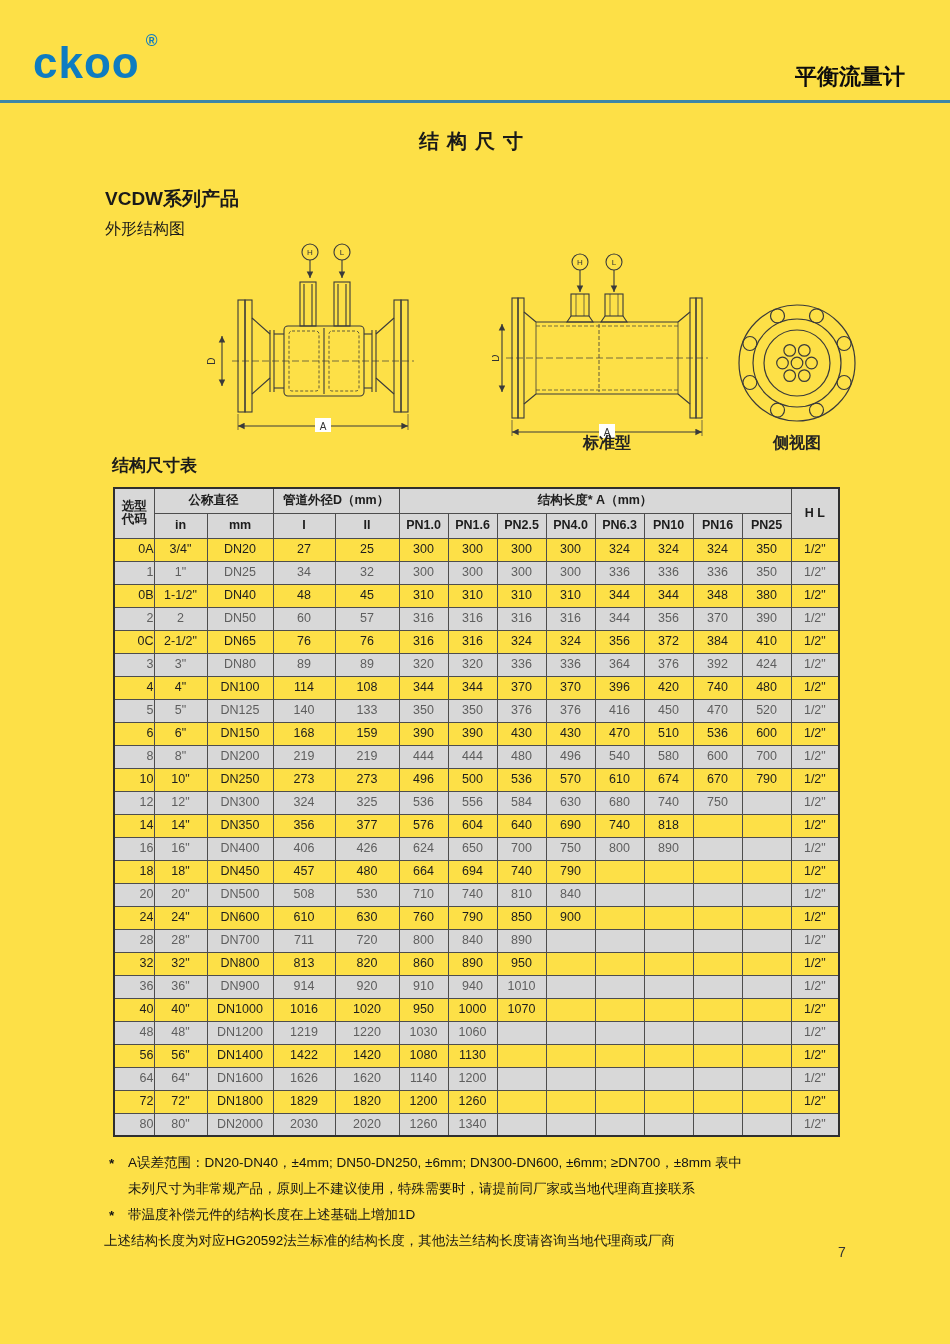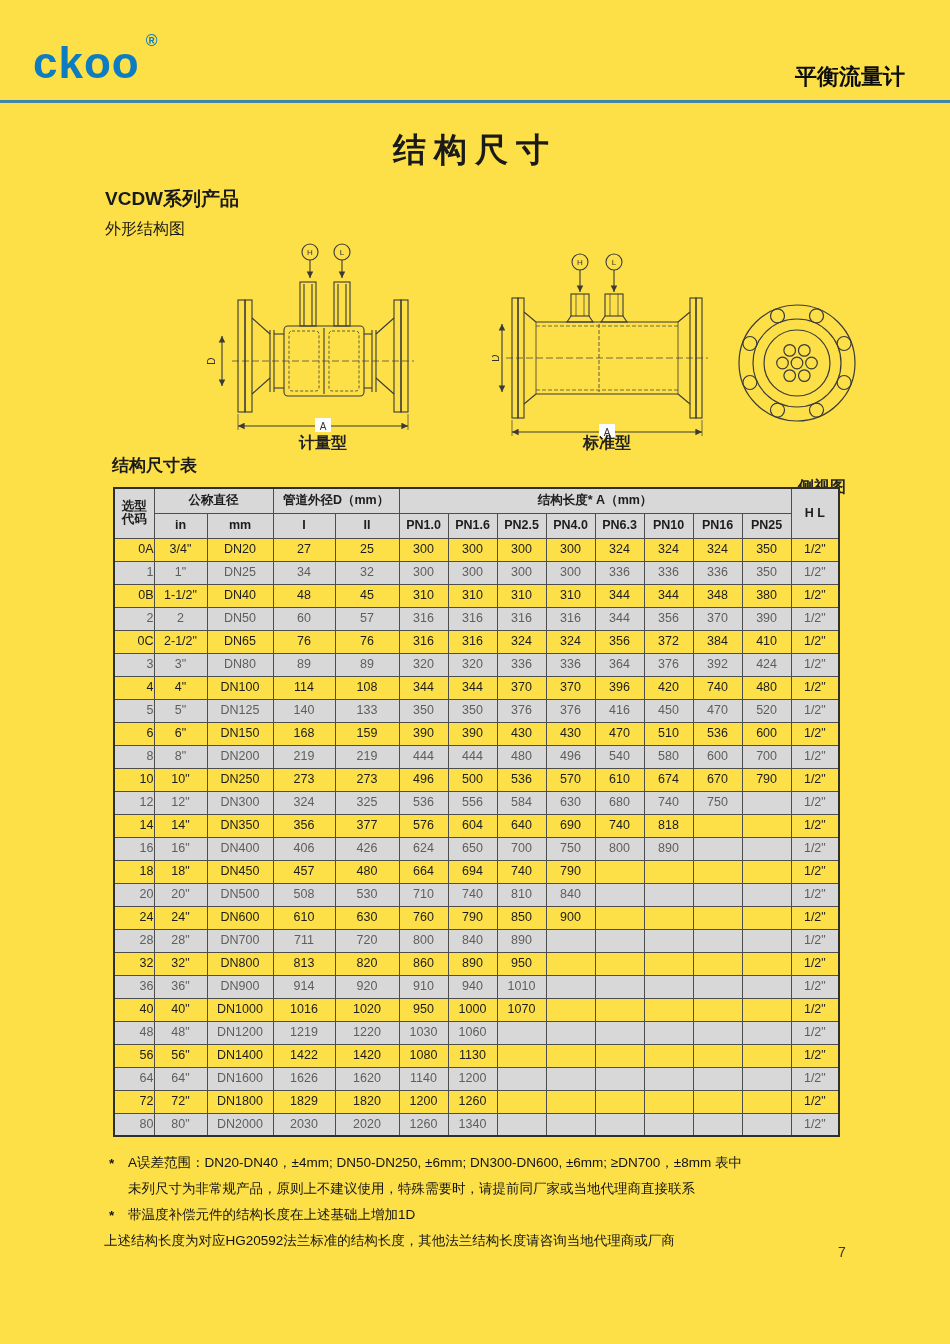--- a/index.html
+++ b/index.html
@@ -9,31 +9,31 @@
 
   
   .logo { position:absolute; left:33px; top:38px; font-size:44px; font-weight:bold;
           color:#0e7cc1; letter-spacing:1px; font-family:"Liberation Sans", sans-serif; }
   .logo sup { font-size:16px; font-weight:bold; position:relative; top:-16px; left:6px; }
   .product-name { position:absolute; right:45px; top:62px; font-size:22px; font-weight:bold; color:#0d0d0d; }
   .header-rule { position:absolute; left:0; top:100px; width:950px; height:3px; background:#3d87a6; }
 
   
   .doc-title { position:absolute; left:0; top:128px; width:100%; text-align:center;
-               font-family:"Liberation Serif", serif; font-size:33px; font-weight:600; letter-spacing:8px; }
+               font-family:"Liberation Serif", serif; font-size:20px; font-weight:600; letter-spacing:8px; }
   .series-title { position:absolute; left:105px; top:186px; font-size:19px; font-weight:600; }
   .series-sub   { position:absolute; left:105px; top:219px; font-size:16px; }
 
   
   .diag { position:absolute; }
   .diag svg { display:block; }
   .diag-caption { position:absolute; top:433px; text-align:center; font-size:16px; font-weight:600; color:#222; }
   .cap1 { left:198px; width:250px; }
   .cap2 { left:492px; width:230px; }
-  .cap3 { left:752px; width:140px;margin-top:44px; }
+  .cap3 { left:727px; width:140px; }
 
   
   .table-title { position:absolute; left:112px; top:454px; font-size:17px; font-weight:600; }
   .dim-table { position:absolute; left:113px; top:487px; width:727px; border-collapse:collapse;
                table-layout:fixed; font-size:12.5px;padding-left:35px; }
   .dim-table th, .dim-table td { border:1px solid #4d4d4d; text-align:center; vertical-align:middle;
                padding:0; height:23px; line-height:13px; color:#1d1d1d; overflow:hidden; white-space:nowrap; }
   .dim-table { border:2px solid #2f2f2f; }
   .dim-table thead th { background:#d8d8d8; font-weight:bold; font-size:12.5px; height:25px; }
   .dim-table td.code { font-weight:normal;text-align:right; }
@@ -195,21 +195,20 @@
         <circle cx="84.5" cy="70" r="5.8"></circle>
           <circle cx="55.5" cy="70" r="5.8"></circle>
         <circle cx="77.3" cy="57.4" r="5.8"></circle>
           <circle cx="62.7" cy="57.4" r="5.8"></circle>
         <circle cx="77.3" cy="82.6" r="5.8"></circle>
           <circle cx="62.7" cy="82.6" r="5.8"></circle>
       </g>
     </svg>
   </div>
 
-  <div class="diag-caption cap1">计量型</div>
   <div class="diag-caption cap2">标准型</div>
   <div class="diag-caption cap3">侧视图</div>
 
   <div class="table-title">结构尺寸表</div>
 
   <table class="dim-table">
     <colgroup>
       <col style="width:40px">
         <col style="width:53px">
         <col style="width:66px">

